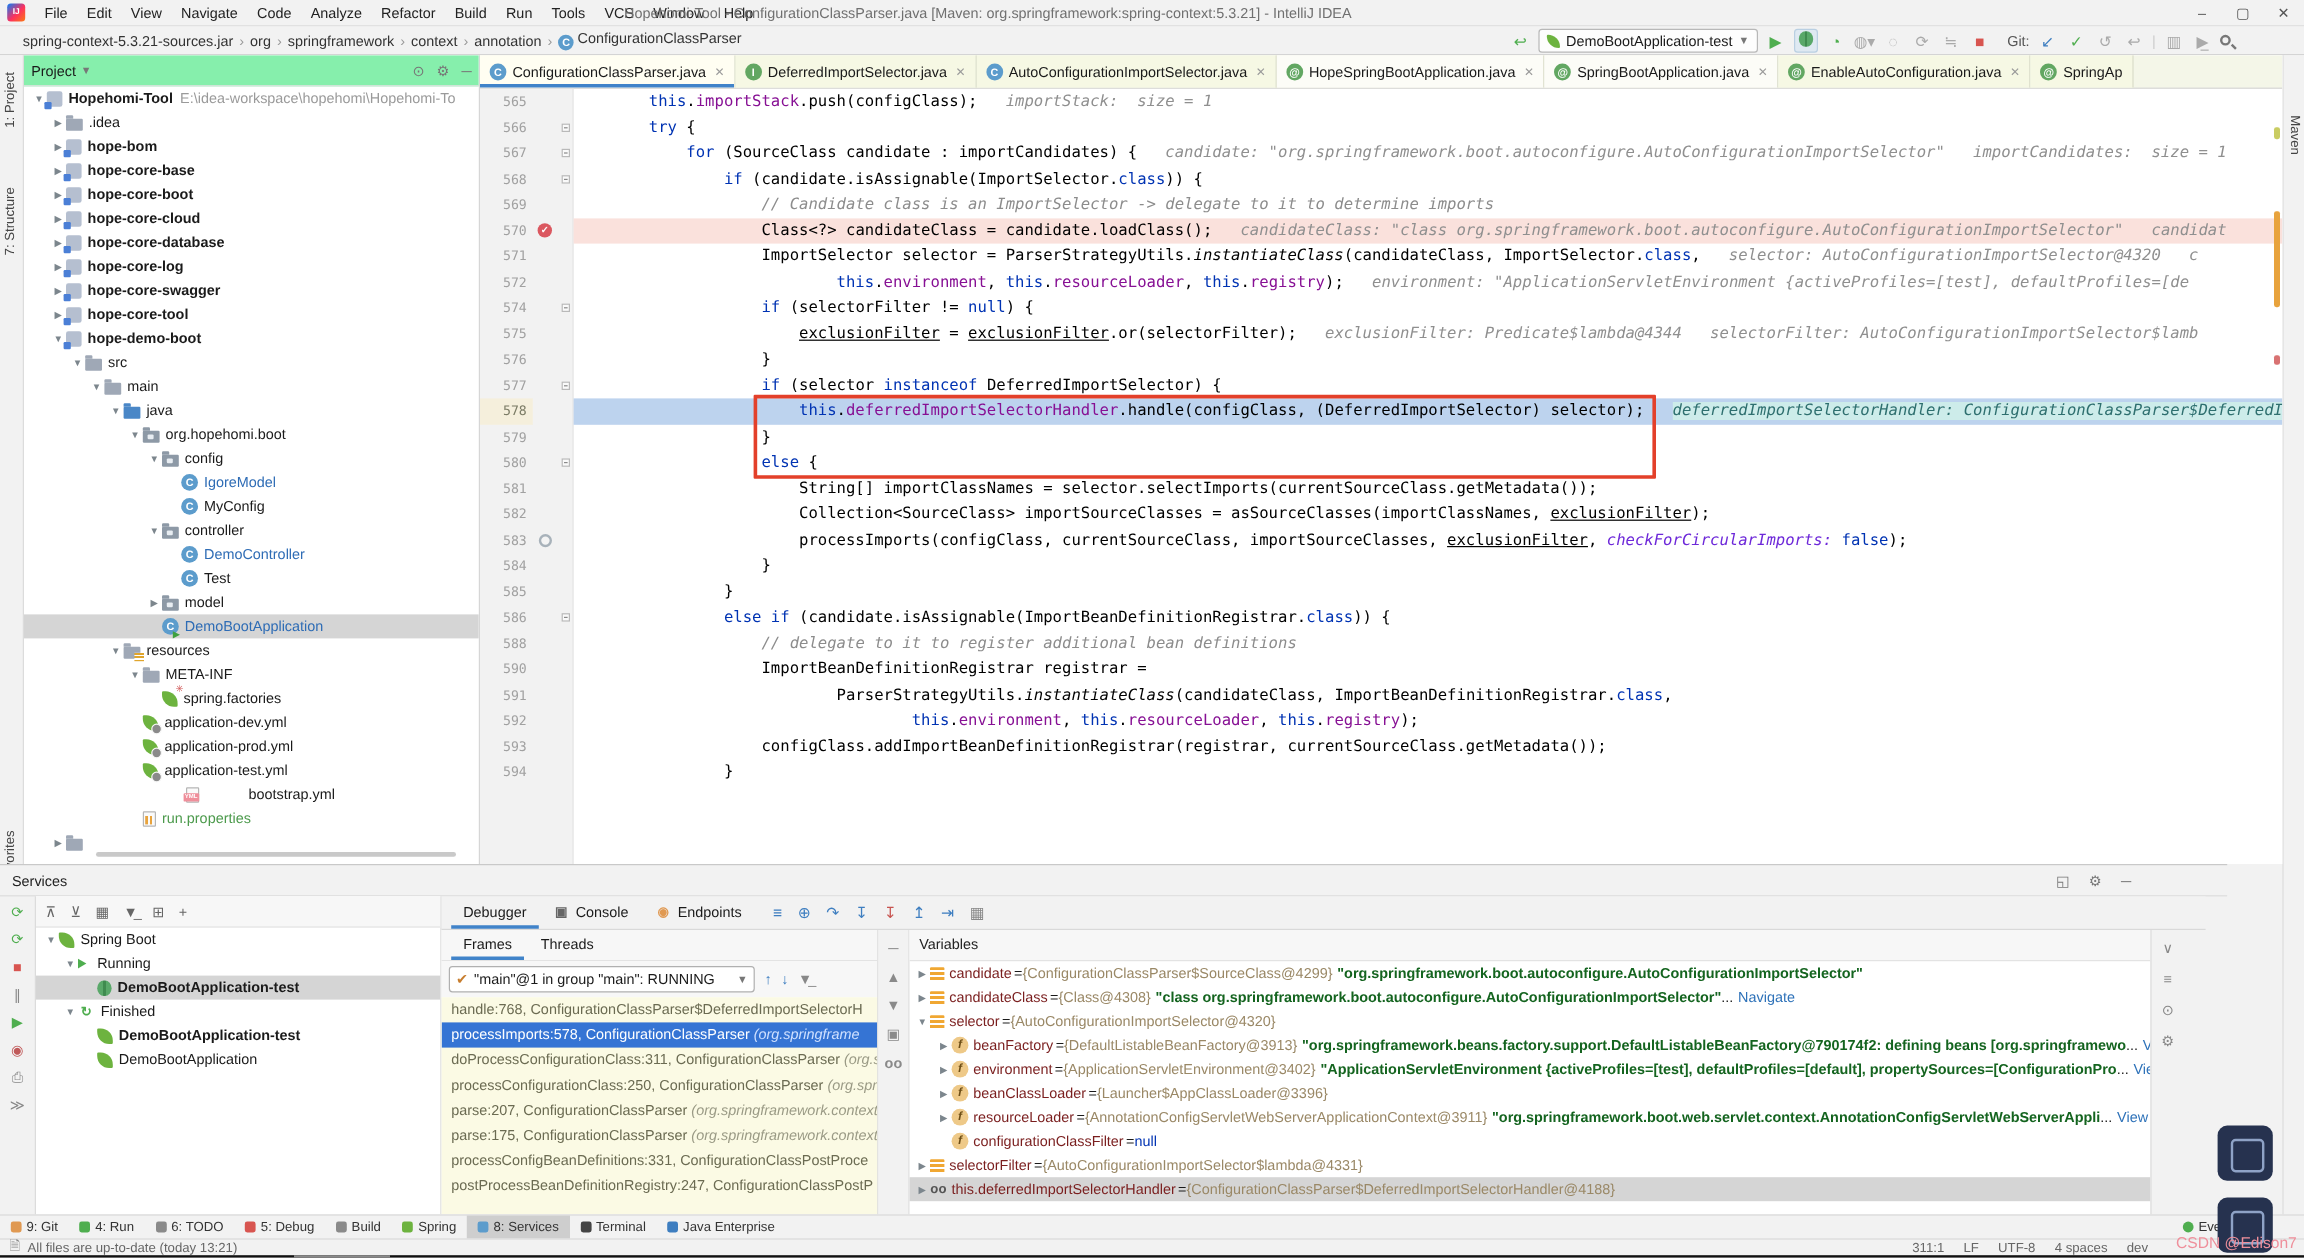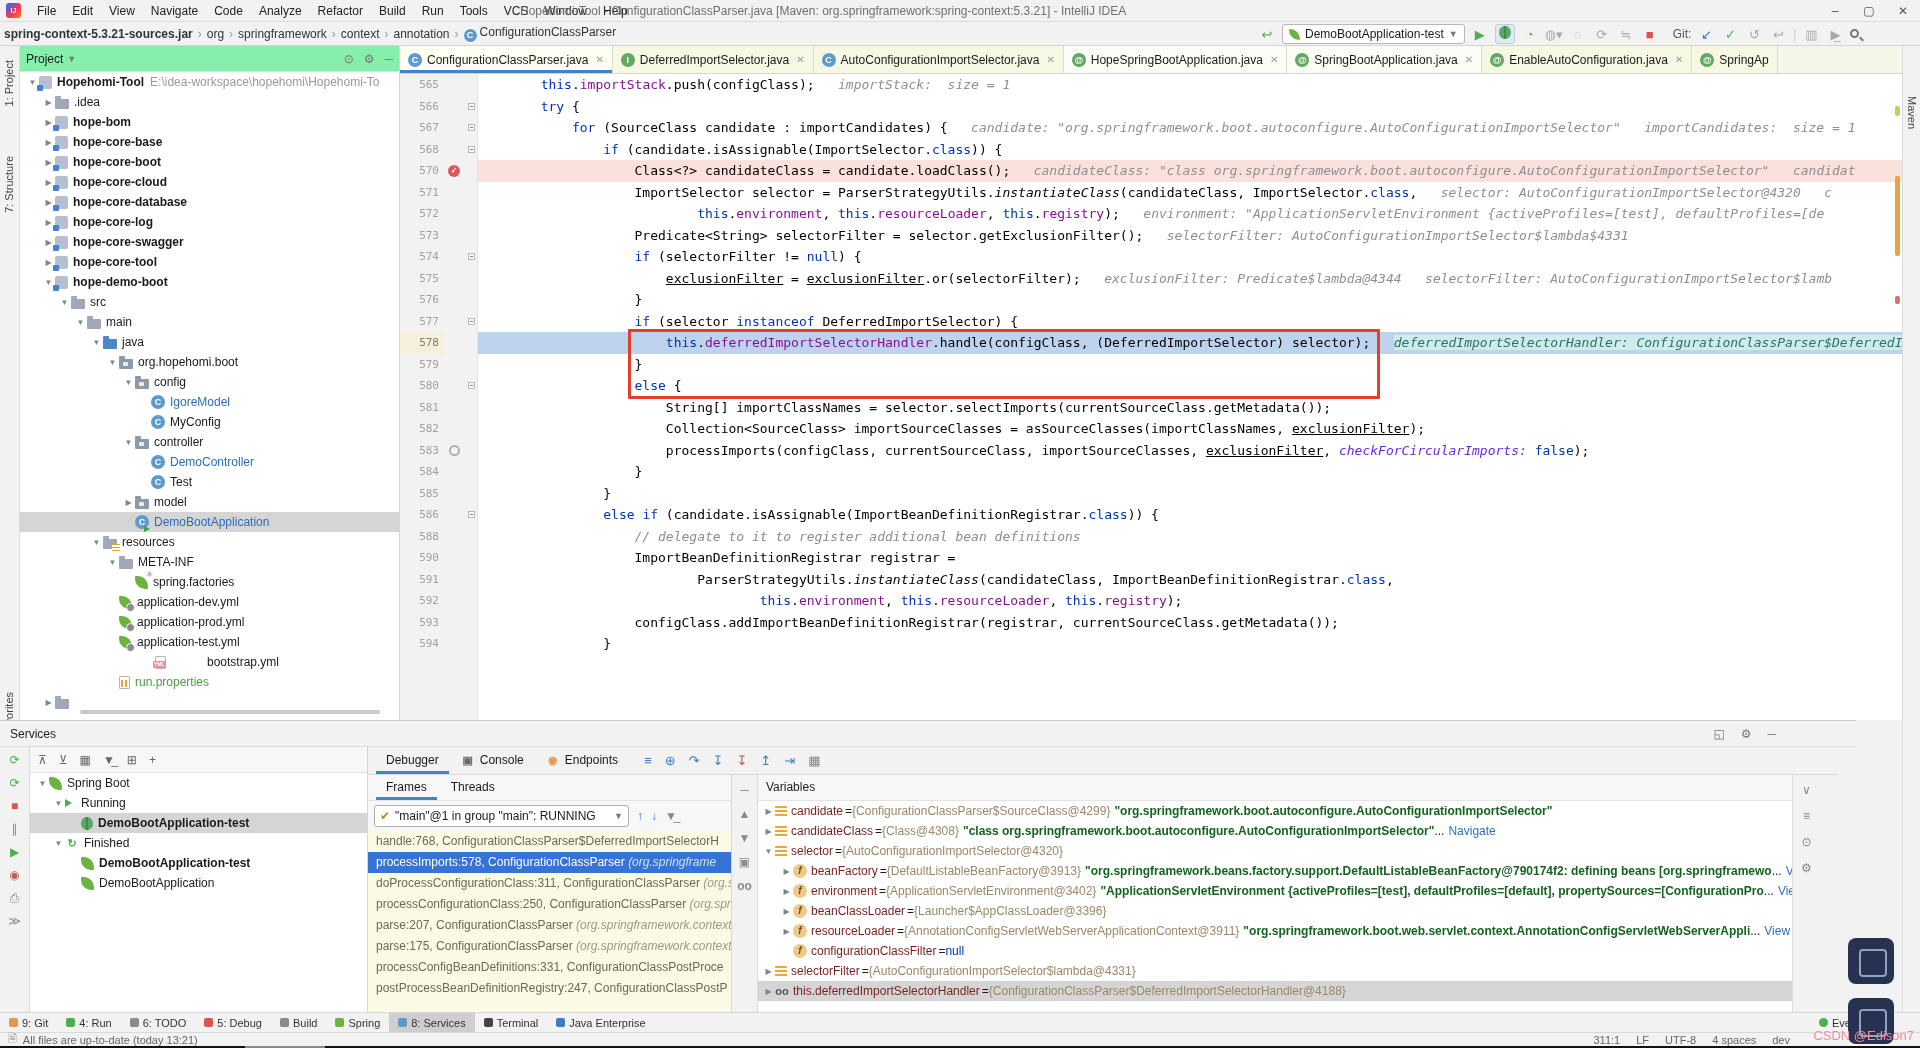--- a/index.html
+++ b/index.html
@@ -7,21 +7,21 @@
   
   #titlebar{position:absolute;left:0;top:0;width:1920px;height:22px;background:#f2f2f2;border-bottom:1px solid #dcdcdc;display:flex;align-items:center}
   #applogo{width:15px;height:15px;margin:0 8px 0 6px;border-radius:3px;background:linear-gradient(135deg,#087cfa 0%,#fe315d 55%,#f97a12 100%);color:#fff;font:700 7px/15px "Liberation Sans",sans-serif;text-align:center}
   .menu-item{padding:0 8px;line-height:22px;color:#222}
   #wintitle{position:absolute;left:520px;top:0;line-height:22px;color:#707070}
   #winbtns{position:absolute;right:0;top:0;display:flex}
   #winbtns span{width:34px;text-align:center;line-height:22px;color:#555}
   
   #toolbar2{position:absolute;left:0;top:22px;width:1920px;height:24px;background:#f2f2f2;border-bottom:1px solid #d4d4d4;display:flex;align-items:center}
   .crumb{color:#333;padding:0 2px}
-  .crumb.first{font-weight:700;margin-left:2px}
+  .crumb.first{font-weight:400;margin-left:17px}
   .crumbsep{color:#9a9a9a;padding:0 3px}
   .ccls{display:inline-block;width:13px;height:13px;border-radius:50%;background:#5c9ccc;color:#fff;font:700 9px/13px "Liberation Sans",sans-serif;text-align:center;vertical-align:-2px;margin-right:3px}
   #runwidget{position:absolute;left:1258px;top:1px;height:22px;display:flex;align-items:center;gap:6px}
   #runcombo{display:flex;align-items:center;gap:5px;border:1px solid #b8b8b8;background:#fdfdfd;border-radius:3px;height:20px;padding:0 6px;font-size:12px}
   .tbico{font-size:13px;color:#777;width:18px;text-align:center}
   .green{color:#4fae4f}.red{color:#d85550}.blue{color:#3e7ec0}.gray{color:#aaa}
   .pressed{background:#dfe9f2;border:1px solid #b9cfe2;border-radius:3px}
   
   #leftstripe{position:absolute;left:0;top:46px;width:20px;height:966px;background:#f2f2f2;border-right:1px solid #dcdcdc}
   #rightstripe{position:absolute;right:0;top:46px;width:18px;height:966px;background:#f2f2f2;border-left:1px solid #dcdcdc}
@@ -457,44 +457,44 @@
       </div>
       <div class="line">
         <span class="lnum">568</span>
         <span class="gslot"></span>
         <span class="foldc">
           <span class="foldbox"></span>
         </span>
         <span class="codeln"><span>                </span><span class="k">if</span><span> (candidate.isAssignable(ImportSelector.</span><span class="k">class</span><span>)) {</span></span>
       </div>
       <div class="line">
+        <span class="lnum">569</span>
+        <span class="gslot"></span>
+        <span class="foldc"></span>
+        <span class="codeln"><span>                    </span><span class="c">// Candidate class is an ImportSelector -&gt; delegate to it to determine imports</span></span>
+      </div>
+      <div class="line">
         <span class="lnum">570</span>
         <span class="gslot">
           <span class="bp">✓</span>
         </span>
         <span class="foldc"></span>
         <span class="codeln pink"><span>                    </span><span>Class&lt;?&gt; candidateClass = candidate.loadClass();   </span><span class="d">candidateClass: "class org.springframework.boot.autoconfigure.AutoConfigurationImportSelector"   candidat</span></span>
       </div>
       <div class="line">
         <span class="lnum">571</span>
         <span class="gslot"></span>
         <span class="foldc"></span>
         <span class="codeln"><span>                    </span><span>ImportSelector selector = ParserStrategyUtils.</span><span class="i">instantiateClass</span><span>(candidateClass, ImportSelector.</span><span class="k">class</span><span>,   </span><span class="d">selector: AutoConfigurationImportSelector@4320   c</span></span>
       </div>
       <div class="line">
         <span class="lnum">572</span>
         <span class="gslot"></span>
         <span class="foldc"></span>
         <span class="codeln"><span>                            </span><span class="k">this</span><span>.</span><span class="f">environment</span><span>, </span><span class="k">this</span><span>.</span><span class="f">resourceLoader</span><span>, </span><span class="k">this</span><span>.</span><span class="f">registry</span><span>);   </span><span class="d">environment: "ApplicationServletEnvironment {activeProfiles=[test], defaultProfiles=[de</span></span>
-      </div>
-      <div class="line">
-        <span class="lnum">573</span>
-        <span class="gslot"></span>
-        <span class="foldc"></span>
-        <span class="codeln"><span>                    </span><span>Predicate&lt;String&gt; selectorFilter = selector.getExclusionFilter();   </span><span class="d">selectorFilter: AutoConfigurationImportSelector$lambda$4331</span></span>
       </div>
       <div class="line">
         <span class="lnum">574</span>
         <span class="gslot"></span>
         <span class="foldc">
           <span class="foldbox"></span>
         </span>
         <span class="codeln"><span>                    </span><span class="k">if</span><span> (selectorFilter != </span><span class="k">null</span><span>) {</span></span>
       </div>
       <div class="line">

